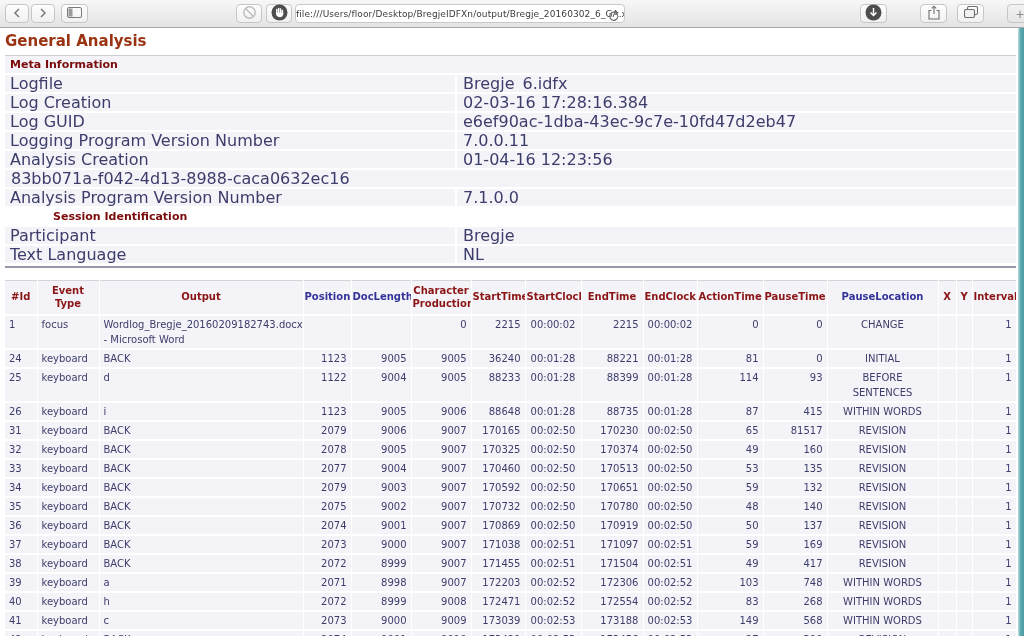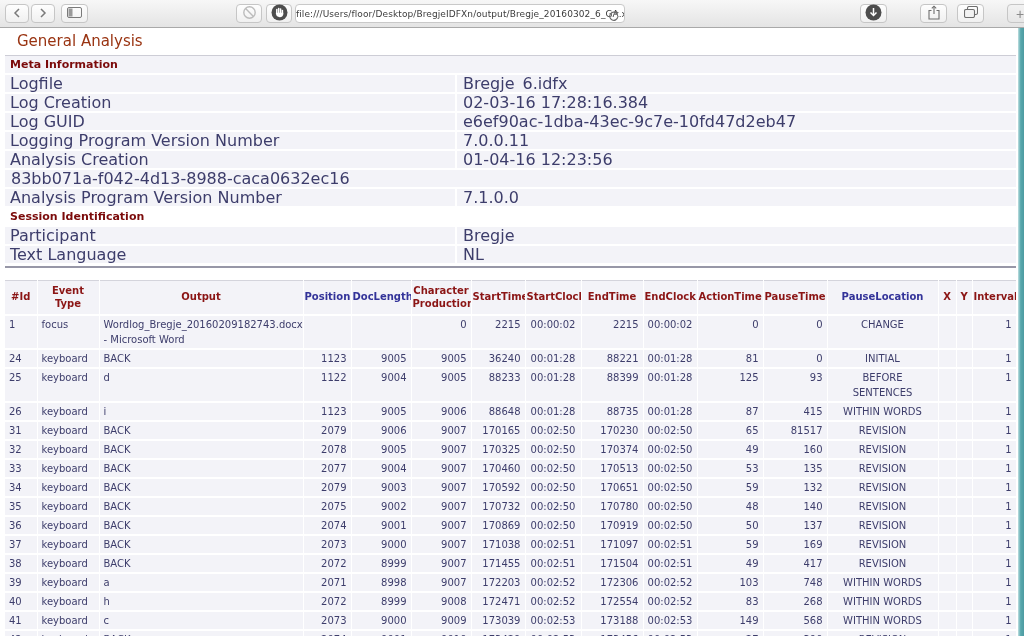--- a/index.html
+++ b/index.html
@@ -33,31 +33,31 @@
   }
   .reload{position:absolute;right:5px;top:3px;}
   .plus-glyph{font-size:14px;color:#8a8a8a;line-height:14px;}
   
   .content{position:relative;height:607px;padding:2px 8px 0 5px;box-sizing:border-box;}
   .teal-strip{
     position:absolute;right:0;top:28px;width:6px;height:608px;
     background:linear-gradient(90deg,#bfdfe1,var(--teal) 45%,#4d9ba1);
   }
   h1.page-title{
-    font-size:15px;line-height:18px;margin:2px 0 5px 12px;
-    color:var(--title);font-weight:normal;
+    font-size:15px;line-height:18px;margin:2px 0 5px 0;
+    color:var(--title);font-weight:bold;
   }
   
   .info-table{border-top:1px solid #cdcdd6;}
   .section-row{
     height:17px;line-height:17px;padding-left:5px;border-bottom:2px solid #fff;
     font-size:11px;font-weight:bold;color:var(--section-header);
     background:var(--row-bg);
   }
-  .section-row.white{background:#fff;}
+  .section-row.white{background:#fff;margin-left:43px;}
   .info-row{
     display:flex;height:17px;line-height:17px;border-bottom:2px solid #fff;
     background:var(--row-bg);font-size:16px;color:var(--body-text);
   }
   .info-label{width:445px;padding-left:5px;border-right:2px solid #fff;overflow:hidden;white-space:nowrap;}
   .info-label .abbr{border-bottom:1px dotted #6a6a8a;}
   .info-value{flex:1;padding-left:6px;overflow:hidden;white-space:nowrap;}
   .divider{height:2px;background:#9797a7;margin-top:1px;}
   
   table.events{
@@ -311,21 +311,21 @@
             <td class="al">25</td>
             <td class="al">keyboard</td>
             <td class="al">d</td>
             <td class="ar">1122</td>
             <td class="ar">9004</td>
             <td class="ar">9005</td>
             <td class="ar">88233</td>
             <td class="ac">00:01:28</td>
             <td class="ar">88399</td>
             <td class="ac">00:01:28</td>
-            <td class="ar">125</td>
+            <td class="ar">114</td>
             <td class="ar">93</td>
             <td class="ac">BEFORE SENTENCES</td>
             <td class="ac"></td>
             <td class="ac"></td>
             <td class="ar">1</td>
           </tr>
           <tr>
             <td class="al">26</td>
             <td class="al">keyboard</td>
             <td class="al">i</td>

